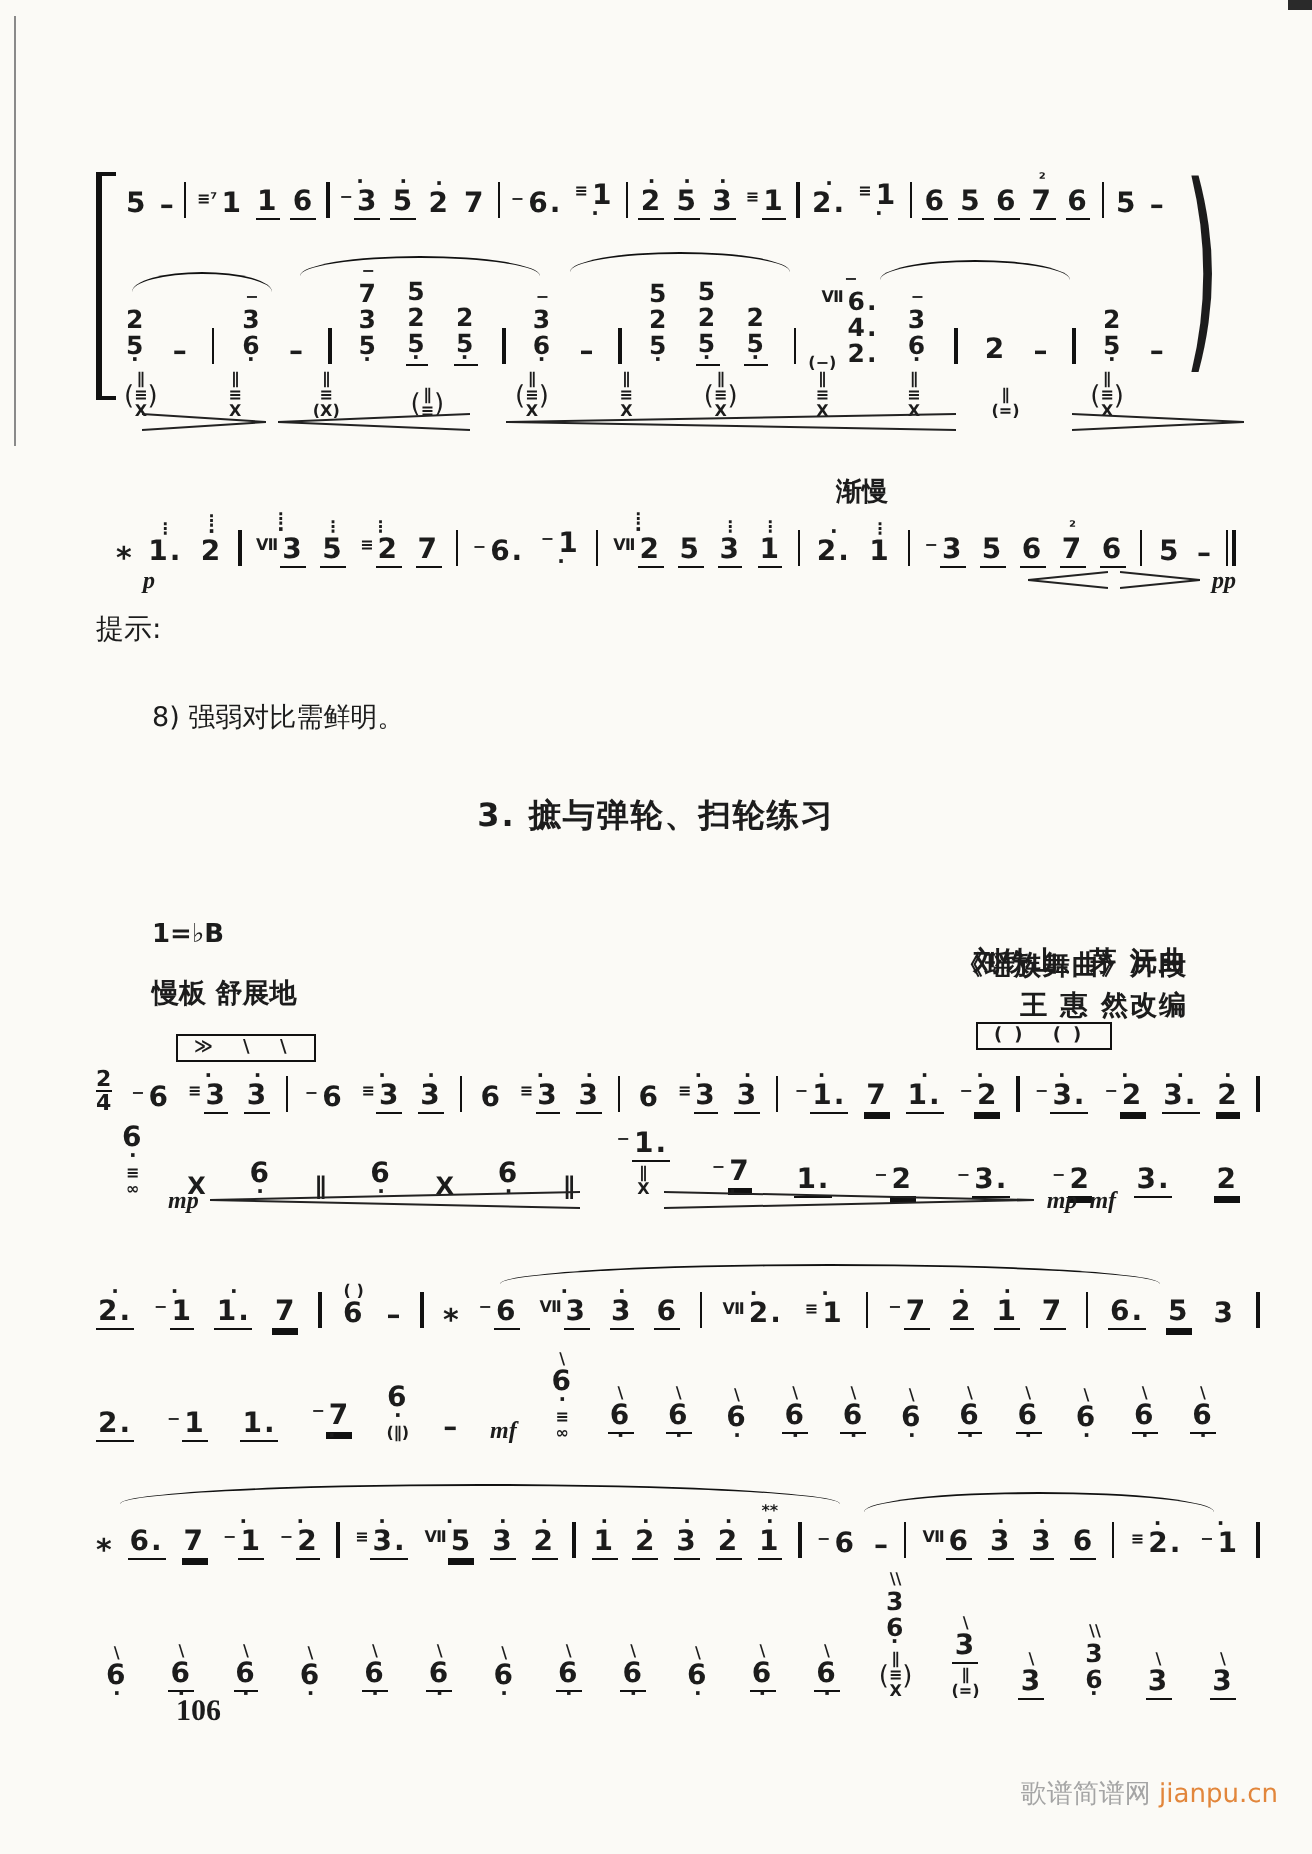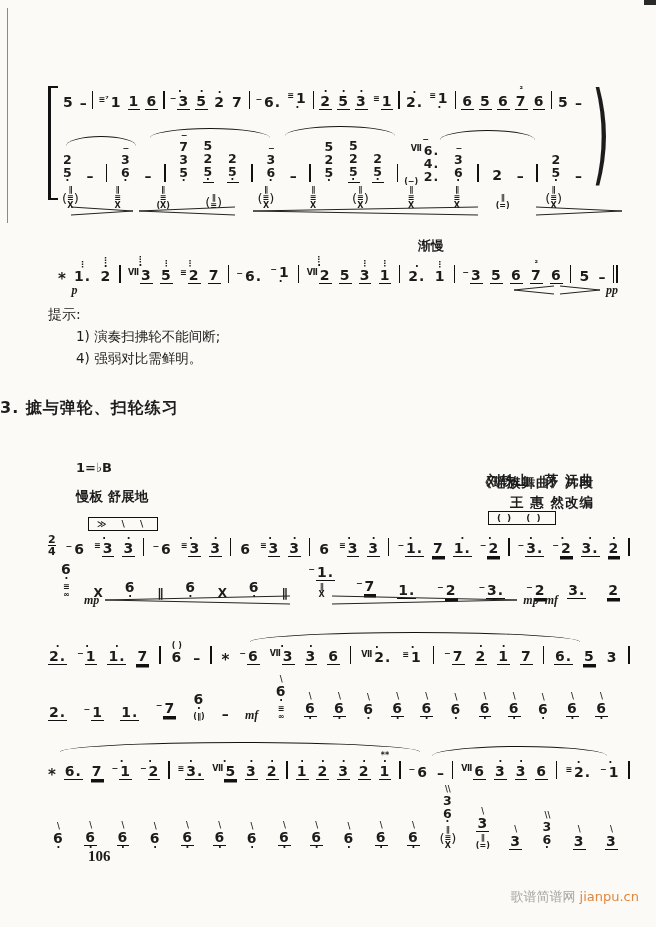--- a/index.html
+++ b/index.html
@@ -38,21 +38,21 @@
   .hp svg{display:block;}
   .sp{display:inline-block;height:1px;}
   .ts{display:inline-flex;flex-direction:column;align-items:center;margin-right:2px;}
   .ts b{font-size:11px;line-height:11px;}
   .ts .den{border-top:1.3px solid #111;}
   .stack{display:flex;flex-direction:column;align-items:center;}
 
   .rit{position:absolute;font-weight:bold;font-size:13px;}
   .tips-head{position:absolute;font-weight:normal;font-size:14px;}
   .tips-item{position:absolute;font-size:13.5px;}
-  .ex-title{position:absolute;width:100%;text-align:left;font-weight:bold;font-size:16px;letter-spacing:1px;}
+  .ex-title{position:absolute;width:100%;text-align:center;font-weight:bold;font-size:16px;letter-spacing:1px;}
   .credit{position:absolute;right:62px;font-weight:bold;font-size:13.5px;letter-spacing:1px;}
   .keyline{position:absolute;left:76px;font-weight:bold;font-size:13px;}
   .tempoline{position:absolute;left:76px;font-weight:bold;font-size:13.5px;}
   .legendbox{position:absolute;border:1.4px solid #111;font-size:9px;font-weight:bold;
              padding:1px 8px;line-height:10px;letter-spacing:6px;}
   .pageno{position:absolute;left:88px;top:848px;font-family:"Liberation Serif",serif;
           font-weight:bold;font-size:15px;}
   .wm{position:absolute;right:17px;top:888px;font-size:13px;}
   .wm .cjk{color:#a5a5a5;}
   .wm .lat{color:#e2863b;}
@@ -690,22 +690,21 @@
       <span class="hp">
         <svg width="40" height="10" viewBox="0 0 40 10">
           <line x1="0" y1="1" x2="40" y2="5" stroke="#222"></line>
           <line x1="0" y1="9" x2="40" y2="5" stroke="#222"></line>
         </svg>
       </span>
       <span class="dyn">pp</span>
     </div>
 
   <div class="tips-head" style="left:48px;top:306px;">提示:</div>
-  <div class="tips-item" style="left:76px;top:328px;">1) 演奏扫拂轮不能间断;</div>
-  <div class="tips-item" style="left:76px;top:350px;">4) 强弱对比需鲜明。</div>
+  <div class="tips-item" style="left:76px;top:350px;">8) 强弱对比需鲜明。</div>
 
   <div class="ex-title" style="top:398px;">3. 摭与弹轮、扫轮练习</div>
   <div class="credit" style="top:474px;">《瑶族舞曲》片段</div>
   <div class="credit" style="top:472px;">刘铁山、茅 沅曲</div>
   <div class="credit" style="top:494px;">王 惠 然改编</div>
   <div class="keyline" style="top:460px;">1=♭B</div>
   <div class="tempoline" style="top:488px;">慢板  舒展地</div>
 
   <div class="legendbox" style="left:88px;top:517px;">≫  \  \</div>
   <div class="legendbox" style="left:488px;top:511px;">()    ()</div>

